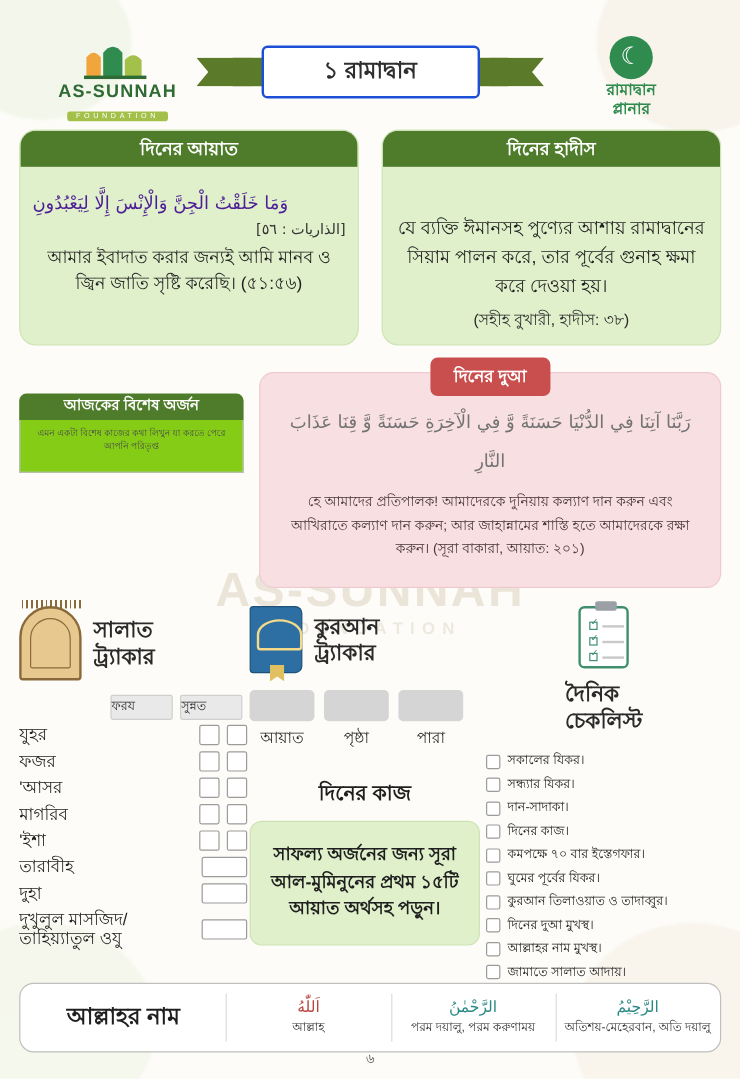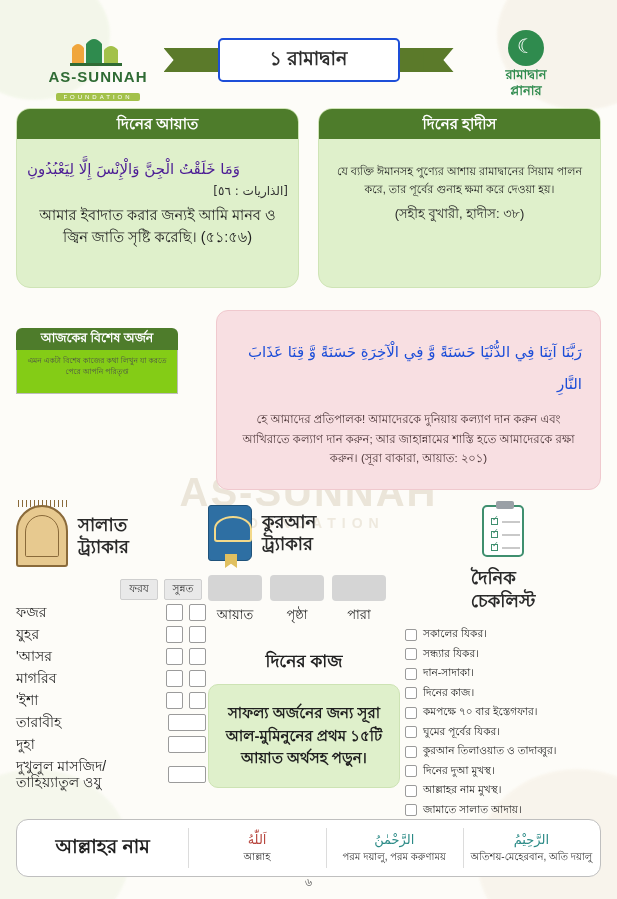--- a/index.html
+++ b/index.html
@@ -100,24 +100,24 @@
   .arabic {
     direction: rtl;
     font-family: "DejaVu Sans", sans-serif;
     font-size: 15px; line-height: 1.9; text-align: left; color: #4c1d95;
   }
   .arabic-ref { direction: rtl; text-align:right; font-family:"DejaVu Sans", sans-serif; font-size: 12px; color:#333; }
   .bn-body {
     font-size: 14.5px; line-height: 1.55; text-align: center; color: #1f1f1f; margin-top: 6px;
   }
   .bn-ref { font-size: 13px; text-align: center; color: #2a2a2a; margin-top: 6px; }
-  .hadith-text { font-size: 11px; line-height: 1.6; text-align: center; color: #1f1f1f; margin-top: 16px; }
-
-  
-  .achv { position: absolute; left: 16px; top: 328px; width: 162px; height: 66px; }
+  .hadith-text { font-size: 15px; line-height: 1.6; text-align: center; color: #1f1f1f; margin-top: 32px; }
+
+  
+  .achv { position: absolute; left: 16px; top: 328px; width: 187px; height: 66px; }
   .achv-head {
     background: #4e7c2b; color: #fff; font-size: 12.5px; font-weight: bold;
     height: 22px; display:flex; align-items:center; justify-content:center;
     border-top-left-radius: 6px; border-top-right-radius: 6px;
   }
   .achv-body {
     border: 1px solid #bdbdbd; border-top: none; height: 44px;
     background: #84cc16; padding: 5px 6px;
     font-size: 7.5px; line-height: 1.5; text-align: center; color: #4a4a4a;
   }
@@ -125,43 +125,43 @@
   
   .dua { position: absolute; left: 216px; top: 310px; width: 385px; height: 180px;
          background: #f8dfe2; border: 1px solid #f0c9ce; border-radius: 12px; }
   .dua-head {
     position: absolute; left: 50%; transform: translateX(-50%); top: -13px;
     background: #c94f4f; color: #fff; font-size: 14px; font-weight: bold;
     padding: 4px 20px; border-radius: 6px;
   }
   .dua-arabic {
     direction: rtl; font-family: "DejaVu Sans", sans-serif;
-    font-size: 15px; line-height: 2.1; text-align:right; color: #1d4ed8;
+    font-size: 15px; line-height: 2.1; text-align:center; color: #737373;
     padding: 26px 18px 0;
   }
   .dua-bn { font-size: 11.5px; line-height: 1.7; text-align:center; color:#4a3436; padding: 10px 24px 0; }
 
   
   .tracker-title { font-size: 18px; font-weight: bold; color: #2a2a2a; line-height: 1.25; }
   .salat { position: absolute; left: 16px; top: 505px; width: 190px; }
   .salat-head { display:flex; align-items:center; gap: 10px; }
   .mat {
     width: 52px; height: 62px; border: 2px solid #8a6a3a; background: #e7c98f;
     border-radius: 26px 26px 3px 3px; position: relative;
   }
   .mat::before {
     content:""; position:absolute; left:7px; right:7px; top:8px; bottom:8px;
     border: 1.5px solid #8a6a3a; border-radius: 20px 20px 2px 2px;
   }
   .mat-fringe { position:absolute; top:-7px; left:0; width:52px; height:7px;
      background: repeating-linear-gradient(90deg,#8a6a3a 0 1.5px, transparent 1.5px 4px); }
   .col-head { display:flex; justify-content:flex-end; gap: 6px; margin: 12px 0 4px; padding-right: 4px;}
   .col-head span {
-    font-size: 10.5px; background:#e9e9e9; border:1px solid #cfcfcf; width: 38px;
-    text-align:center; padding:1px 0; border-radius:2px; color:#333;
+    font-size: 10.5px; background:#e9e9e9; border:1px solid #cfcfcf; width: 52px;
+    padding:1px 0; border-radius:2px; color:#333;
   }
   .prow { display:flex; align-items:center; justify-content:space-between; margin-bottom: 5px; }
   .plabel { font-size: 14px; color:#1f1f1f; line-height:1.15; }
   .pboxes { display:flex; gap:6px; }
   .pbox { width:17px; height:17px; border:1px solid #9b9b9b; background:#fff; border-radius:2px; }
   .pbox.wide { width: 38px; }
 
   .quran { position: absolute; left: 208px; top: 505px; width: 192px; }
   .quran-head { display:flex; align-items:center; gap: 10px; }
   .book {
@@ -297,48 +297,49 @@
   </div>
 
   <div class="achv">
     <div class="achv-head">আজকের বিশেষ অর্জন</div>
     <div class="achv-body">
       <span>এমন একটা বিশেষ কাজের কথা লিখুন যা করতে পেরে আপনি পরিতৃপ্ত</span>
     </div>
   </div>
 
   <div class="dua">
+    <div class="dua-head">দিনের দুআ</div>
     <div class="dua-arabic">رَبَّنَا آتِنَا فِي الدُّنْيَا حَسَنَةً وَّ فِي الْآخِرَةِ حَسَنَةً وَّ قِنَا عَذَابَ النَّارِ</div>
     <div class="dua-bn">হে আমাদের প্রতিপালক! আমাদেরকে দুনিয়ায় কল্যাণ দান করুন এবং আখিরাতে কল্যাণ দান করুন; আর জাহান্নামের শাস্তি হতে আমাদেরকে রক্ষা করুন। (সূরা বাকারা, আয়াত: ২০১)</div>
   </div>
 
   <div class="salat">
     <div class="salat-head">
       <div class="mat">
           <div class="mat-fringe"></div>
         </div>
       <div class="tracker-title">
         <div>সালাত</div>
         <div>ট্র্যাকার</div>
       </div>
     </div>
     <div class="col-head">
       <span>ফরয</span>
       <span>সুন্নত</span>
     </div>
 
     <div class="prow">
+      <div class="plabel">যুহর</div>
+      <div class="pboxes">
+          <div class="pbox"></div>
+          <div class="pbox"></div>
+        </div>
+    </div>
+    <div class="prow">
       <div class="plabel">ফজর</div>
-      <div class="pboxes">
-          <div class="pbox"></div>
-          <div class="pbox"></div>
-        </div>
-    </div>
-    <div class="prow">
-      <div class="plabel">যুহর</div>
       <div class="pboxes">
           <div class="pbox"></div>
           <div class="pbox"></div>
         </div>
     </div>
     <div class="prow">
       <div class="plabel">'আসর</div>
       <div class="pboxes">
           <div class="pbox"></div>
           <div class="pbox"></div>

